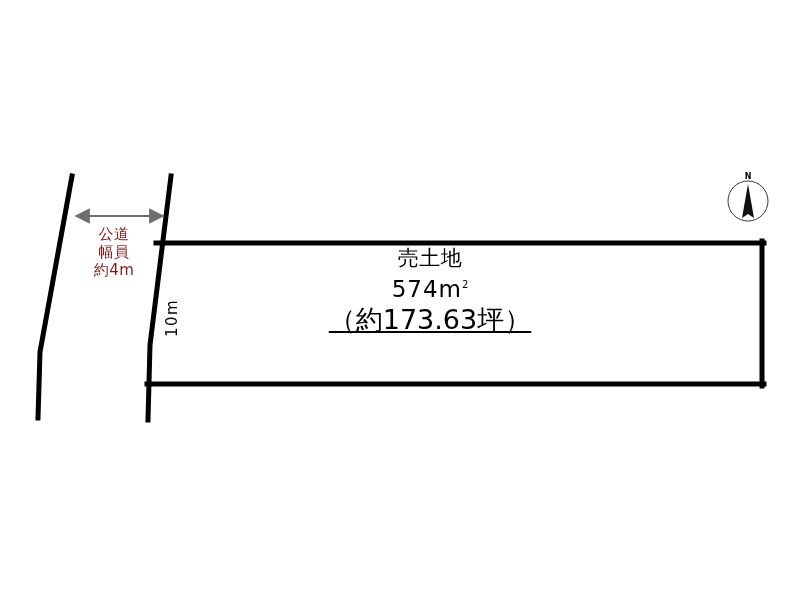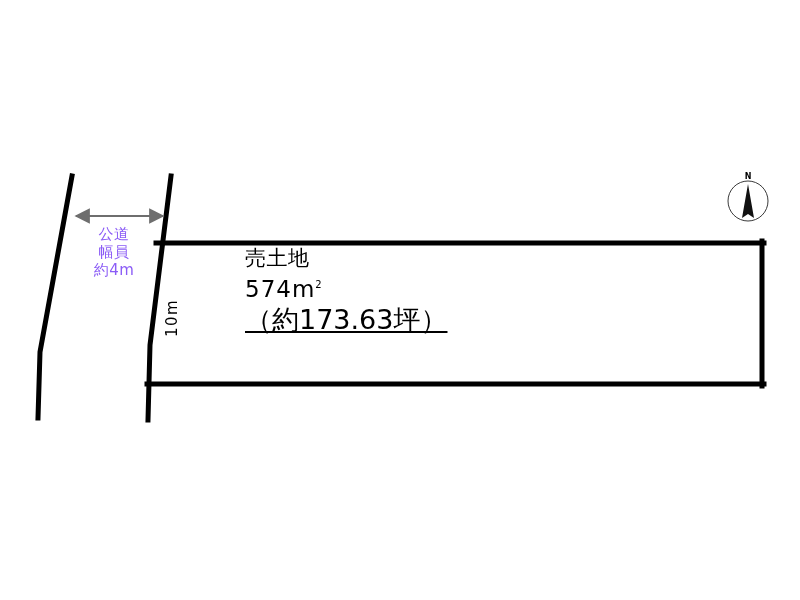--- a/index.html
+++ b/index.html
@@ -27,20 +27,21 @@
     width: 800px;
     height: 600px;
   }
 
   
   #parcel-label-block {
     position: absolute;
     left: 245px;
     top: 248px;
     width: 370px;
+    text-align: center;
     line-height: 1.0;
   }
   #parcel-label-block .line {
     display: block;
     color: #000;
     font-size: 21px;
     letter-spacing: 0.5px;
     margin-bottom: 5px;
   }
   #parcel-label-block .line.area-line {
@@ -64,21 +65,21 @@
     position: absolute;
     left: 78px;
     top: 227px;
     width: 72px;
     text-align: center;
     line-height: 1.06;
   }
   #road-width-label .line {
     display: block;
     font-size: 15px;
-    color: #8b5cf6;
+    color: #7f1d1d;
     letter-spacing: 0.5px;
     margin-bottom: 2px;
   }
 
   
   #depth-label {
     position: absolute;
     left: 152px;
     top: 288px;
     width: 40px;

